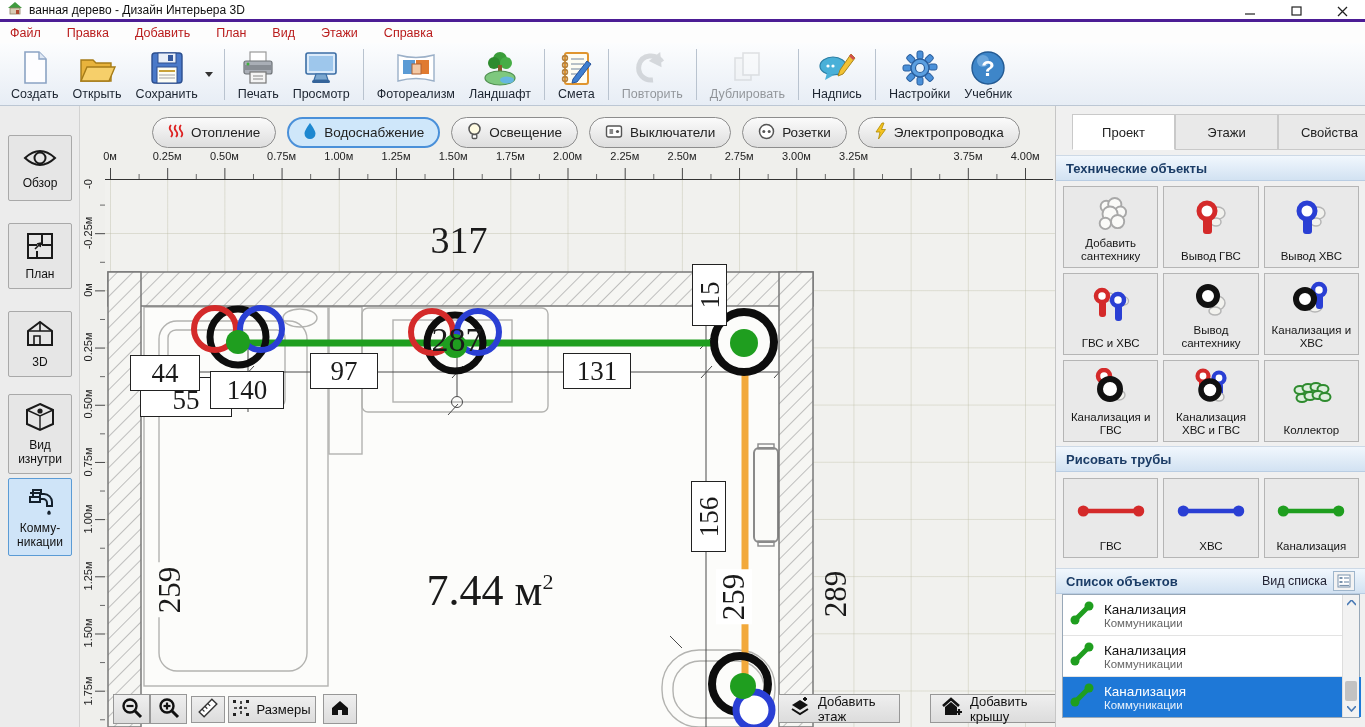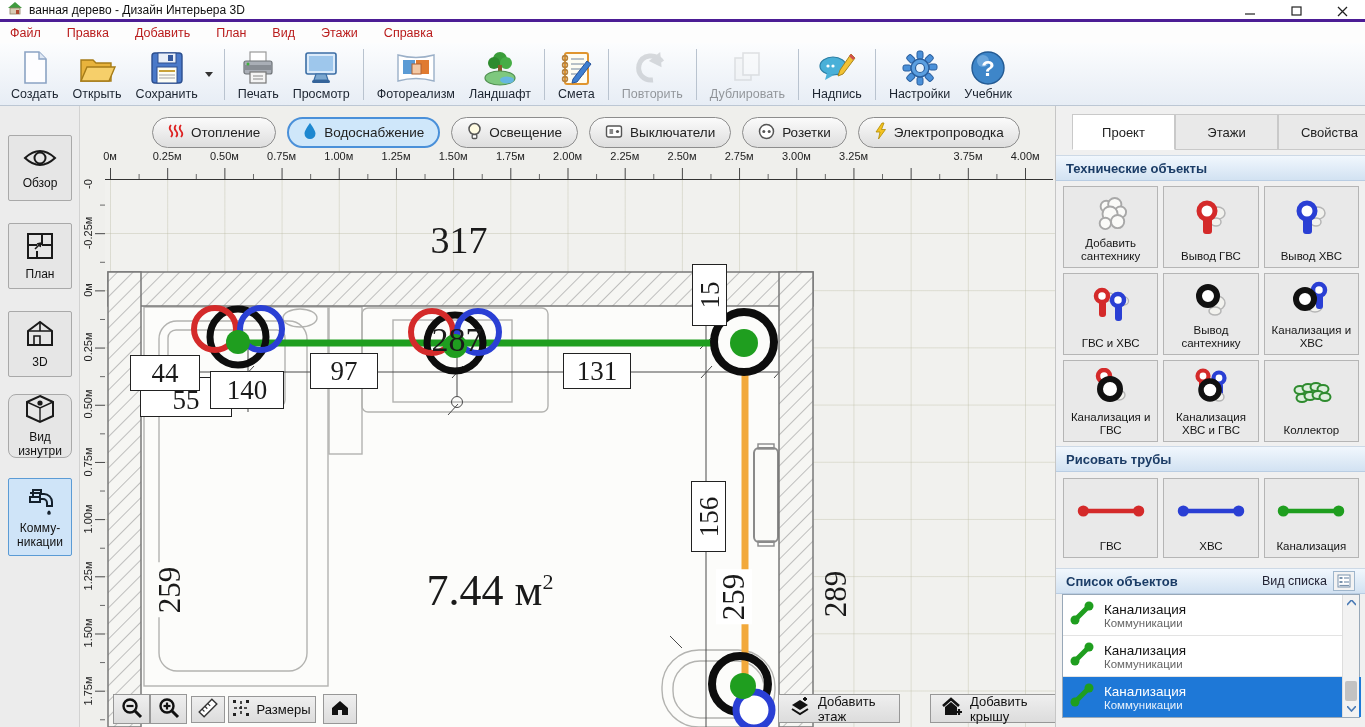--- a/index.html
+++ b/index.html
@@ -348,21 +348,21 @@
           </svg></span>
       <span>План</span>
     </div>
     <div class="sbtn" style="top:205px;height:66px;">
       <span><svg width="32" height="30" viewBox="0 0 32 30">
             <path d="M4 12 L16 3 L28 12 V26 H4 Z" fill="none" stroke="#1a1a1a" stroke-width="2"></path>
             <path d="M16 3 L16 12 L4 12 M16 12 L28 12 M10 26 V17 H16 V26" stroke="#1a1a1a" stroke-width="1.6" fill="none"></path>
           </svg></span>
       <span>3D</span>
     </div>
-    <div class="sbtn" style="top:288px;height:64px;border-radius:8px;">
+    <div class="sbtn" style="top:288px;height:80px;">
       <span><svg width="32" height="30" viewBox="0 0 32 30">
             <path d="M16 2 L29 8 V22 L16 28 L3 22 V8 Z" fill="none" stroke="#1a1a1a" stroke-width="2"></path>
             <path d="M3 8 L16 14 L29 8 M16 14 V28" stroke="#1a1a1a" stroke-width="1.4" fill="none"></path>
             <circle cx="16" cy="9" r="2.6" fill="#1a1a1a"></circle>
           </svg></span>
       <span>Вид изнутри</span>
     </div>
     <div class="sbtn selected" style="top:372px;height:78px;">
       <span><svg width="36" height="30" viewBox="0 0 36 30">
             <path d="M8 12 h10 v-3 h4 a8 8 0 0 1 8 8 v4 h-5 v-3 a4 4 0 0 0 -4 -4 h-3 v3 h-10 z" fill="none" stroke="#14202c" stroke-width="2"></path>

